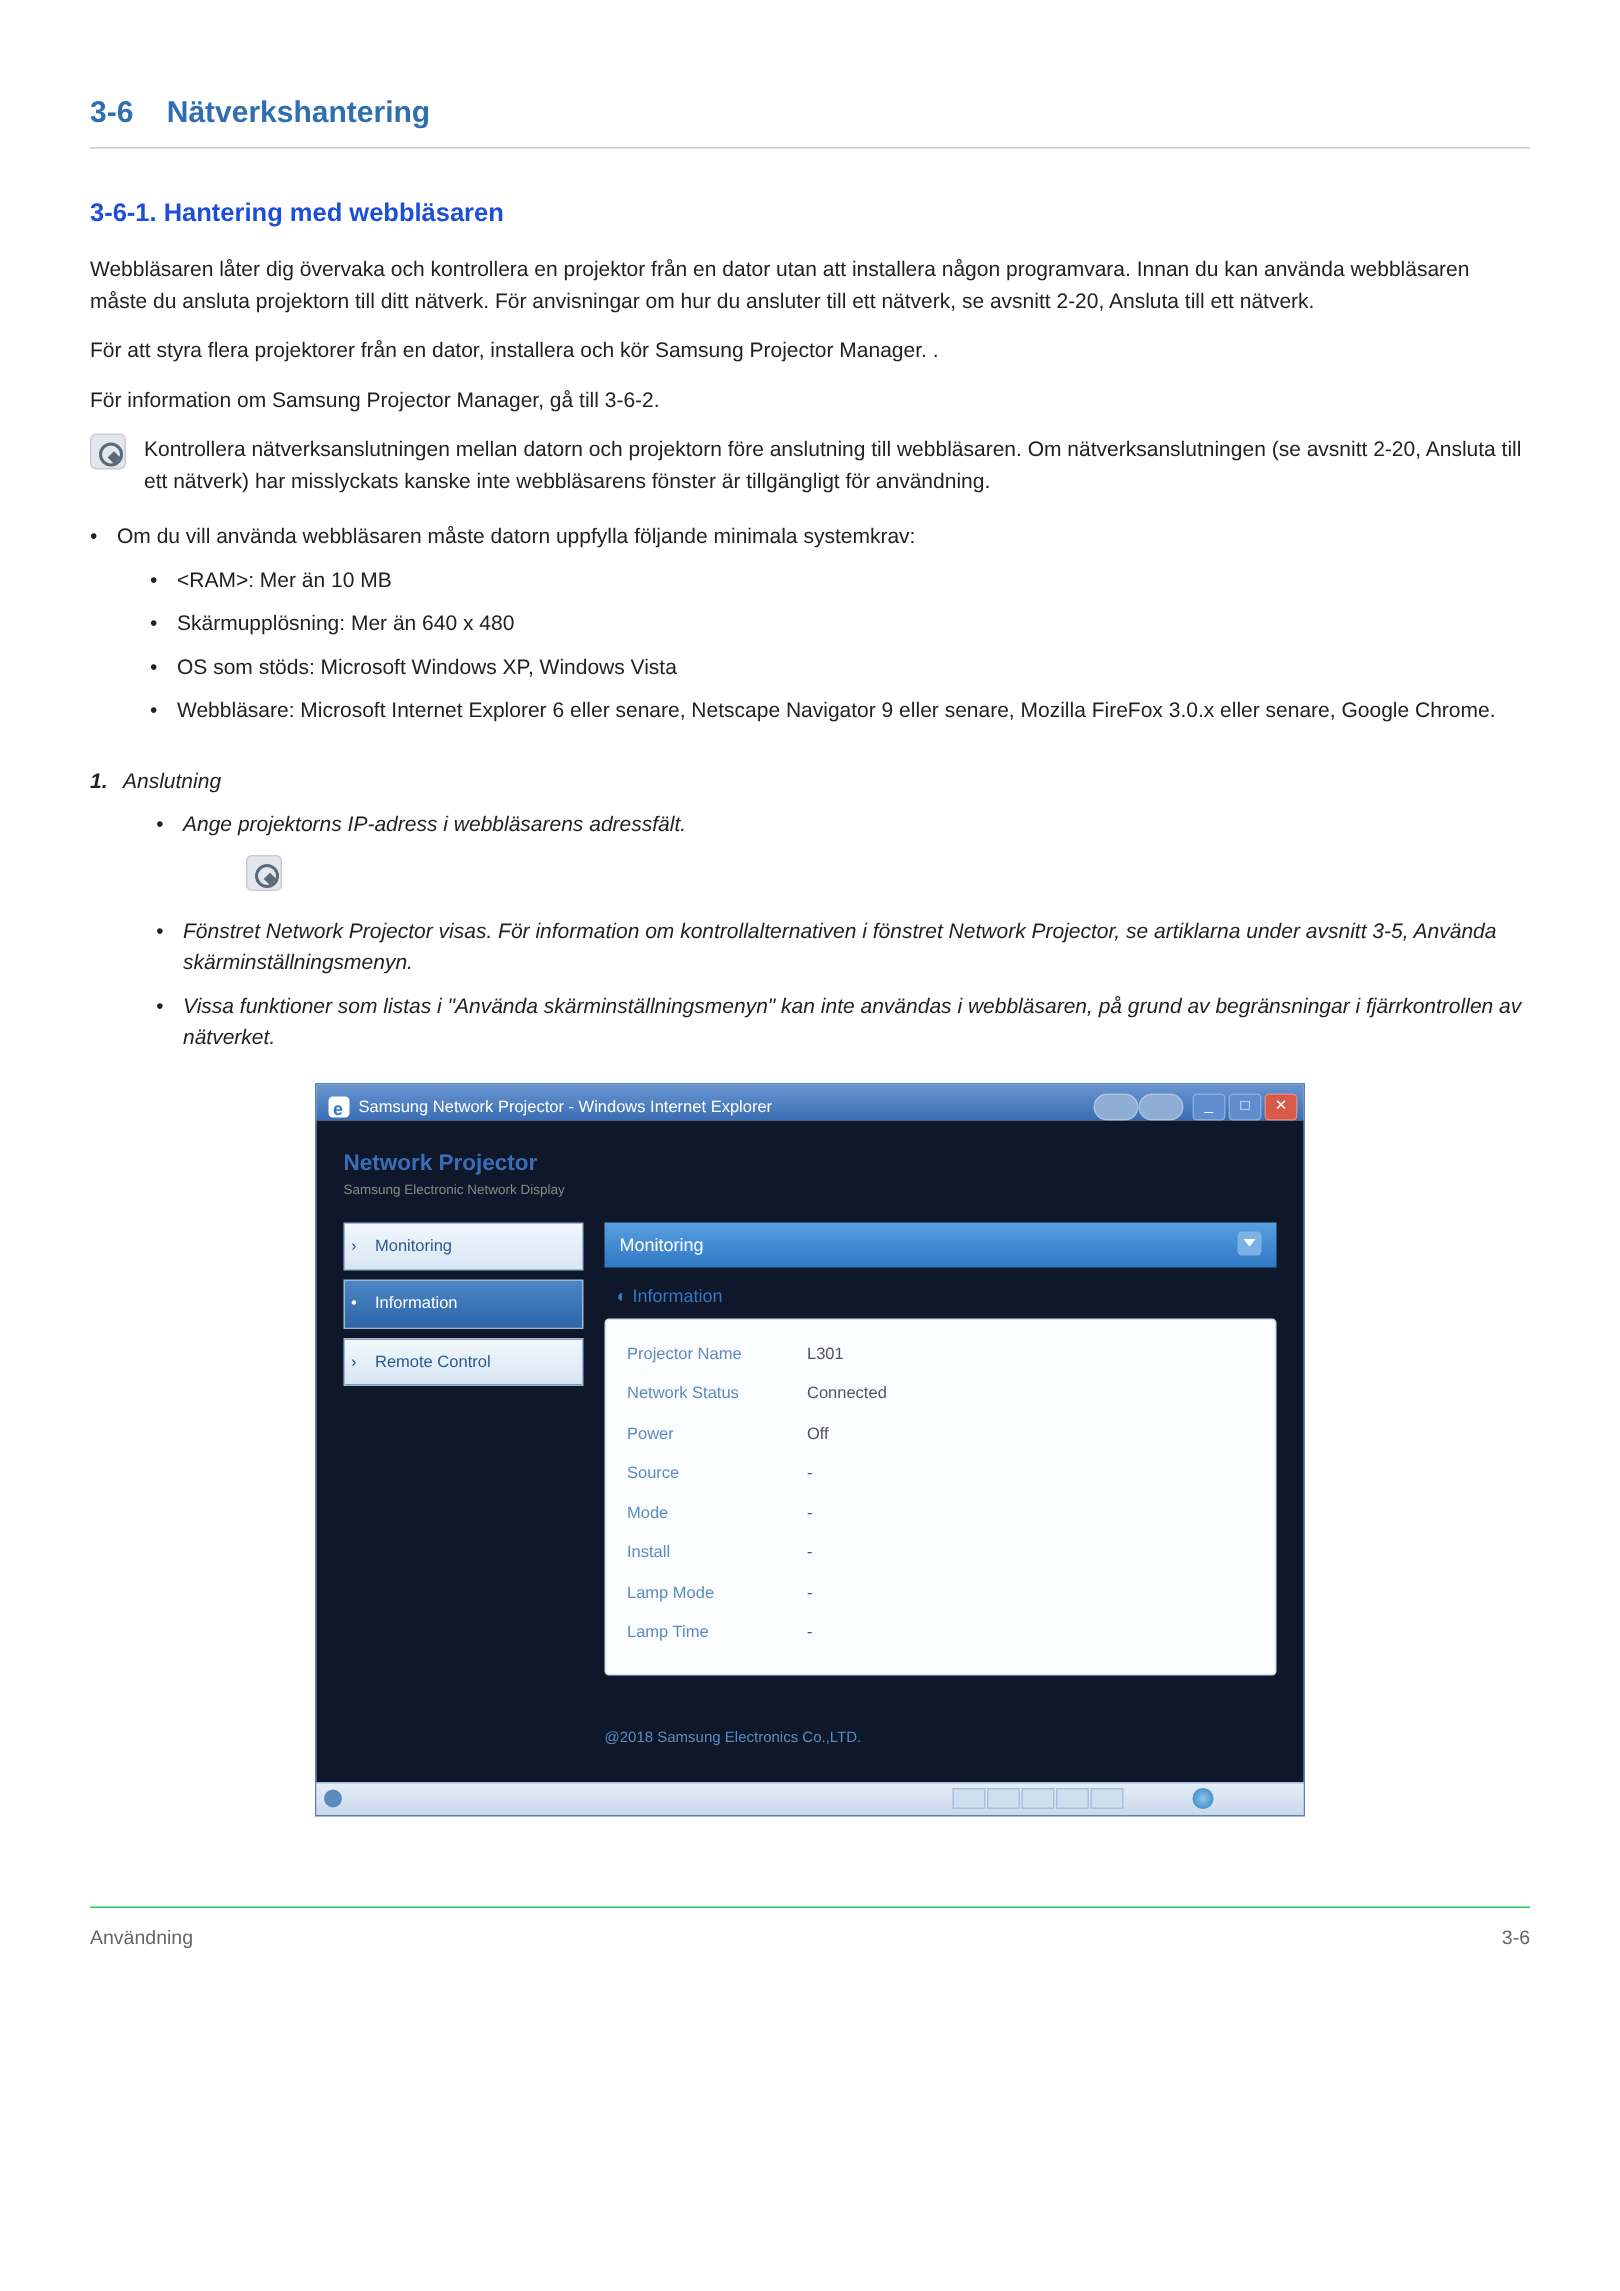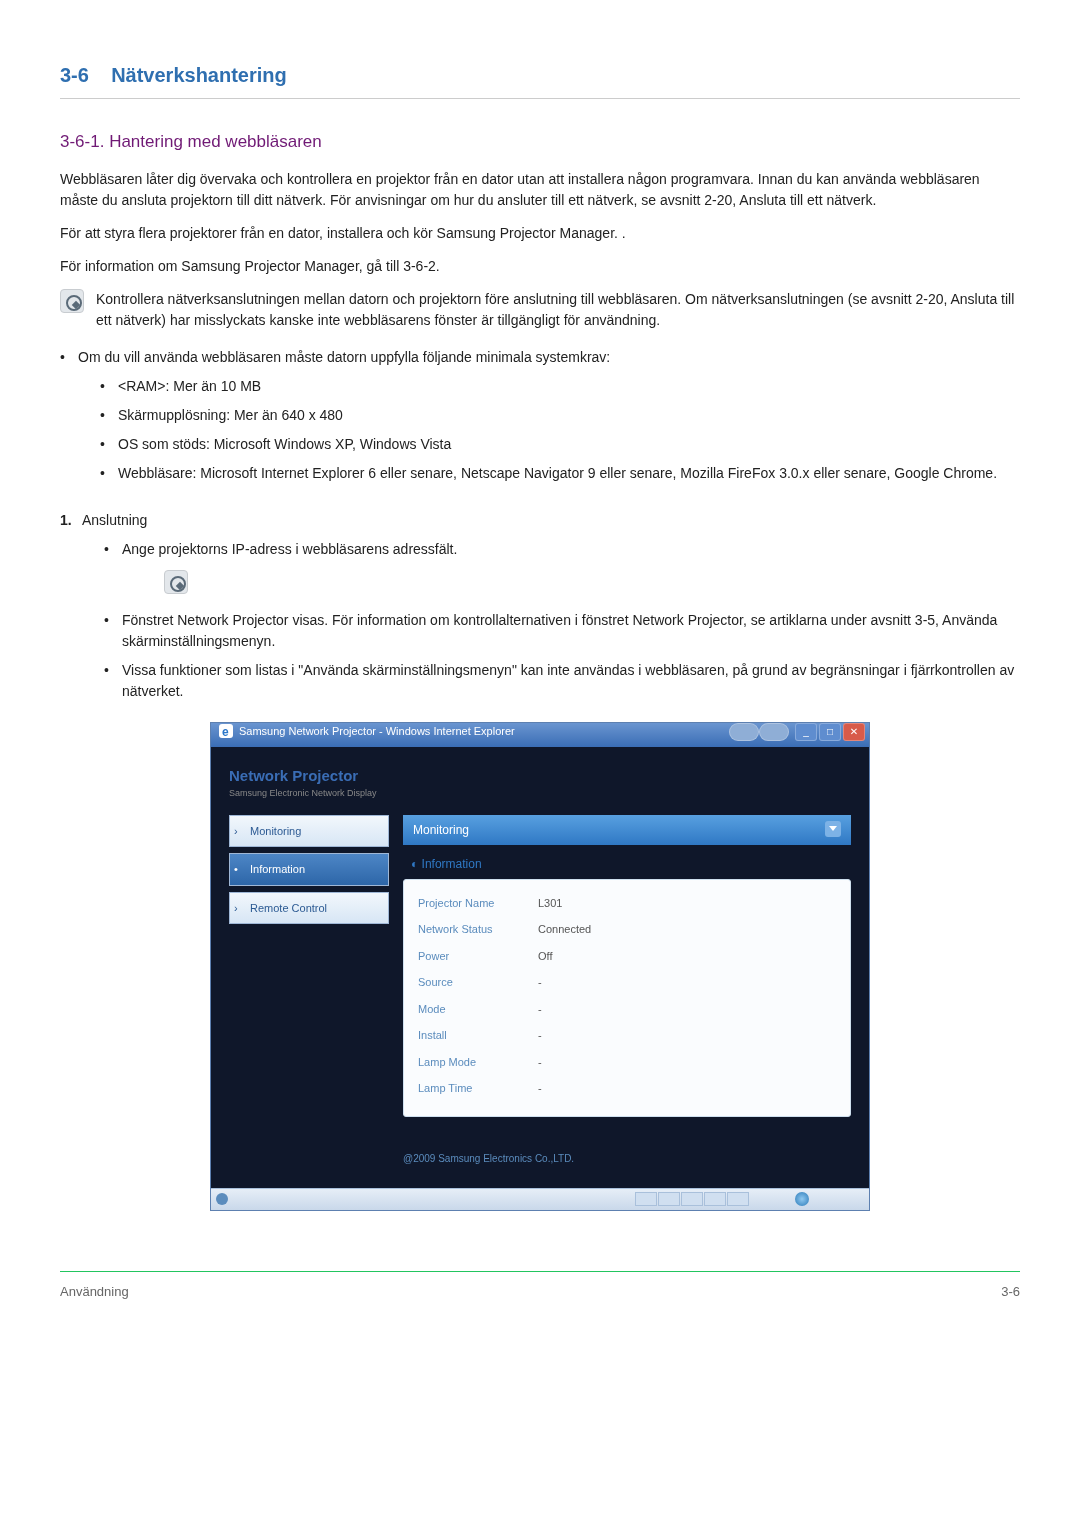--- a/index.html
+++ b/index.html
@@ -16,23 +16,23 @@
     .section-header {
       color: #2f6fb0;
       font-size: 20px;
       font-weight: bold;
       padding-bottom: 8px;
       border-bottom: 1px solid #ccc;
       margin-bottom: 30px;
     }
     .subsection-header {
       font-size: 17px;
-      font-weight: normal;
+      font-weight: bold;
       margin-bottom: 14px;
-      color: #701a75;
+      color: #1d4ed8;
     }
     p { margin-bottom: 12px; }
     .note-row {
       display: flex;
       align-items: flex-start;
       gap: 12px;
       margin-bottom: 16px;
     }
     .note-row.indented { margin-left: 42px; }
     .note-icon {
@@ -59,34 +59,34 @@
       width: 6px; height: 6px;
       background: #5a6a78;
       transform: rotate(45deg);
     }
     ul.top { list-style: none; padding-left: 0; margin-bottom: 16px; }
     ul.top > li { position: relative; padding-left: 18px; margin-bottom: 8px; }
     ul.top > li::before { content: "•"; position: absolute; left: 0; top: 0; }
     ul.sub { list-style: none; padding-left: 22px; margin-top: 8px; }
     ul.sub > li { position: relative; padding-left: 18px; margin-bottom: 8px; }
     ul.sub > li::before { content: "•"; position: absolute; left: 0; top: 0; }
-    ol.main { list-style: none; padding-left: 0; margin-top: 26px; }
+    ol.main { list-style: none; padding-left: 0; margin-top: 26px; font-style: italic; }
     ol.main > li { position: relative; padding-left: 22px; margin-bottom: 12px; }
     ol.main > li::before { content: "1."; font-weight: bold; position: absolute; left: 0; top: 0; }
 
     
     .screenshot-wrap { display: flex; justify-content: center; margin: 20px 0 60px 0; }
     .ie-window {
       width: 660px;
       border: 1px solid #5d80b0;
       background: #d7e4f2;
       font-size: 11px;
     }
     .ie-titlebar {
-      display: flex; align-items: flex-start; justify-content: space-between;
+      display: flex; align-items: flex-end; justify-content: space-between;
       height: 24px;
       background: linear-gradient(#6a95d0, #3a6db5);
       color: #fff;
       padding: 0 4px 0 8px;
     }
     .ie-title { display: flex; align-items: center; gap: 6px; }
     .ie-logo { width: 14px; height: 14px; border-radius: 3px; background:#fff; position:relative; }
     .ie-logo::after{content:"e"; position:absolute; left:3px; top:-1px; color:#2b77c9; font-weight:bold; font-size:12px;}
     .win-btns { display:flex; gap:2px; }
     .win-btn { width: 22px; height: 18px; border-radius: 3px; border:1px solid #fff4; display:flex; align-items:center; justify-content:center; color:#fff; font-size:10px;}
@@ -258,21 +258,21 @@
               </div>
             <div class="info-row">
                 <div class="info-label">Lamp Mode</div>
                 <div class="info-val">-</div>
               </div>
             <div class="info-row">
                 <div class="info-label">Lamp Time</div>
                 <div class="info-val">-</div>
               </div>
           </div>
-          <div class="copyright"><span>@2009 Samsung Electronics Co.,LTD.</span></div>
+          <div class="copyright"><span>@2018 Samsung Electronics Co.,LTD.</span></div>
         </div>
       </div>
     </div>
     <div class="ie-status">
       <div class="ie-status-left"></div>
       <div class="ie-status-mid"></div>
       <div class="ie-status-seg">
         <div class="ie-seg"></div>
           <div class="ie-seg"></div>
           <div class="ie-seg"></div>

